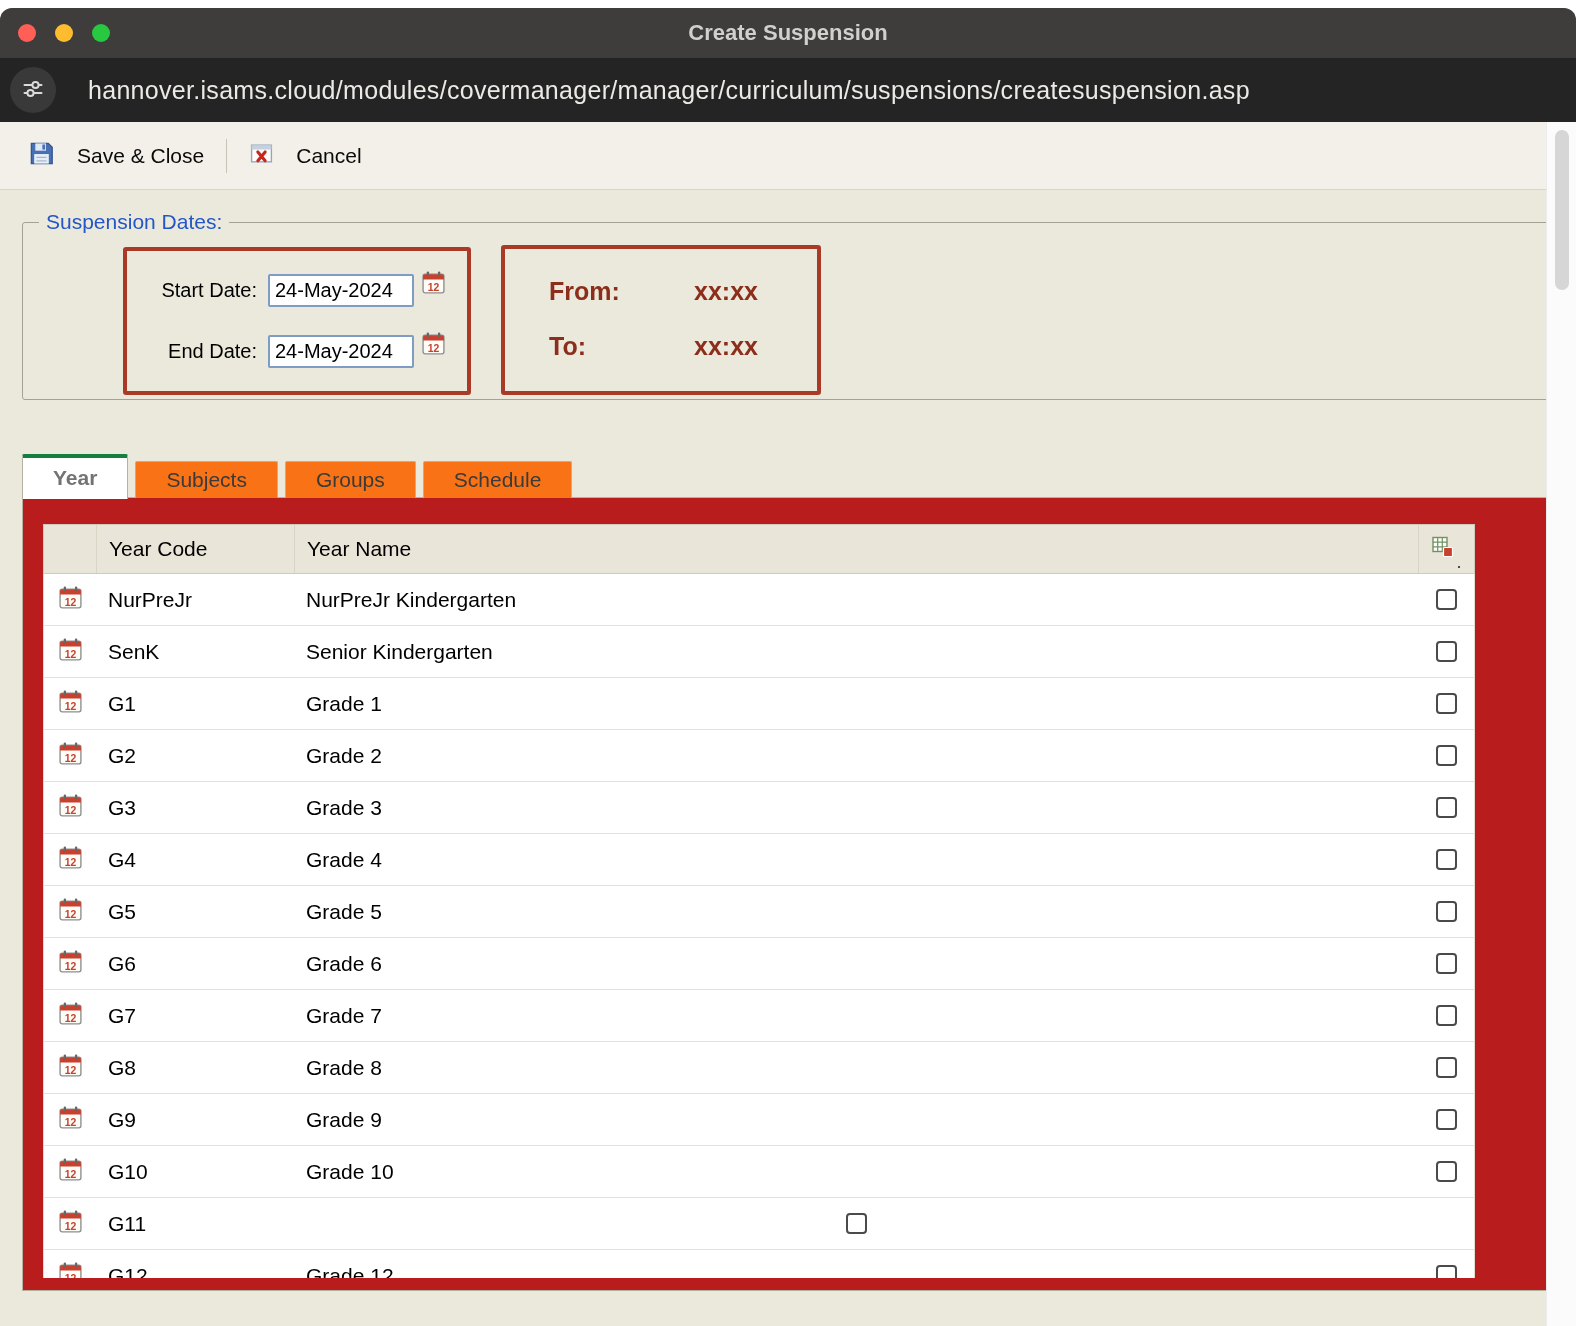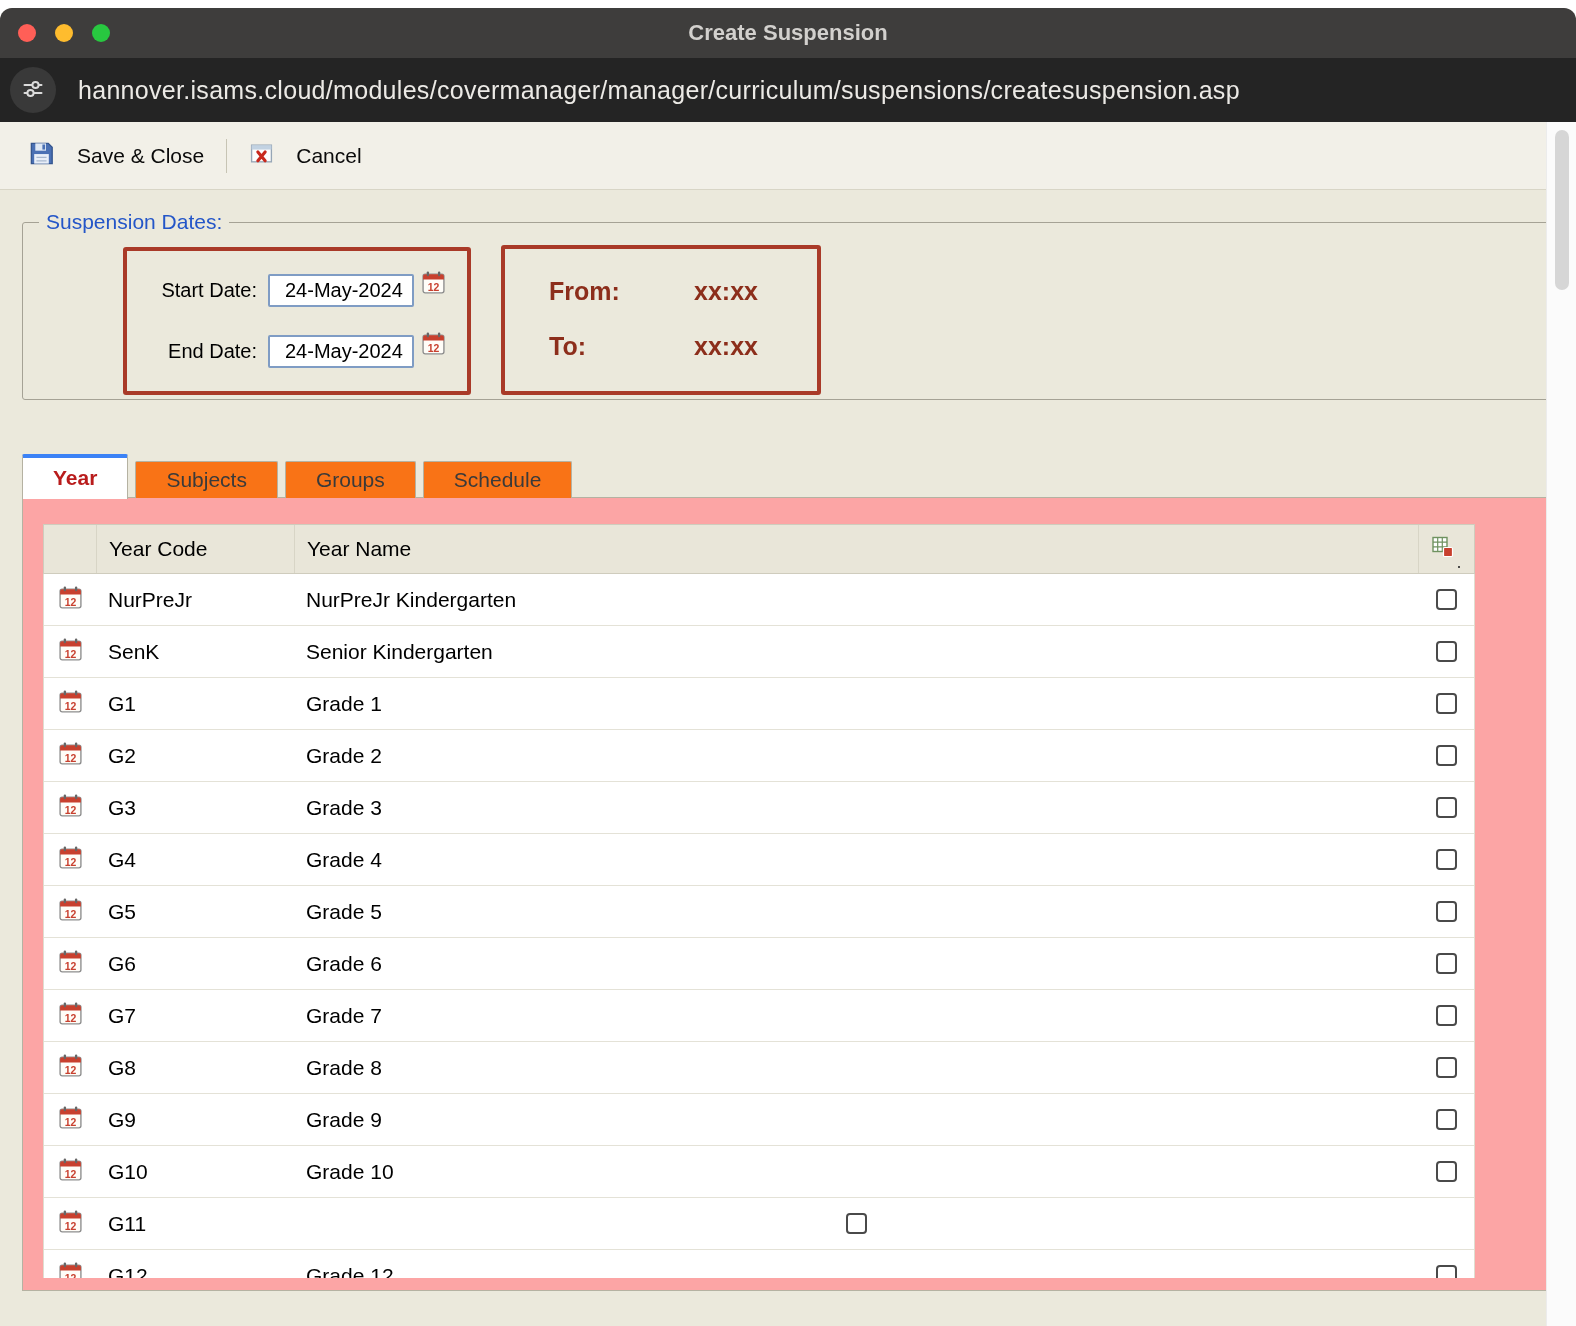--- a/index.html
+++ b/index.html
@@ -16,21 +16,21 @@
   .traffic { display:flex; gap:19px; padding-left:18px; }
   .tl { width:18px; height:18px; border-radius:50%; display:block; cursor:pointer; }
   .tl.red { background:#ff5f57; } .tl.yellow { background:#febc2e; } .tl.green { background:#28c840; }
   .win-title { position:absolute; left:0; right:0; text-align:center;
     color:#d2d0cd; font-size:22px; font-weight:bold; }
 
   
   .urlbar { height:64px; background:#242424; display:flex; align-items:center; padding:0 10px; }
   .site-btn { width:46px; height:46px; border-radius:50%; background:#393939; border:none;
     display:flex; align-items:center; justify-content:center; cursor:pointer; flex:0 0 auto; }
-  .url-text { margin-left:22px; color:#eceae6; font-size:25px; letter-spacing:.3px;
+  .url-text { margin-left:32px; color:#eceae6; font-size:25px; letter-spacing:.3px;
     white-space:nowrap; cursor:text; }
 
   
   .page { position:relative; height:1204px; background:#ebe9dc; }
   .scroll-strip { position:absolute; top:0; right:0; width:30px; height:100%;
     background:#fbfbfb; border-left:1px solid #ececec; z-index:5; }
   .scroll-thumb { width:14px; height:160px; margin:8px auto 0; border-radius:7px; background:#d6d6d6; }
 
   
   .toolbar { height:68px; background:#f2f0e8; border-bottom:1px solid #d8d5c6;
@@ -45,39 +45,39 @@
   .fieldset { margin-top:32px; height:178px; border:1px solid #a5a295; border-radius:3px;
     position:relative; }
   .legend { position:absolute; top:-13px; left:16px; background:#ebe9dc; padding:0 7px;
     color:#2456c8; font-size:21px; }
   .red-box { position:absolute; border:4px solid #a93a28; border-radius:3px; background:transparent; }
   .dates-box { left:100px; top:24px; width:348px; height:148px;
     display:flex; flex-direction:column; justify-content:center; gap:20px; padding:0 10px; }
   .date-row { display:flex; align-items:center; }
   .date-label { width:120px; text-align:right; font-size:20px; color:#000; margin-right:11px; }
   .date-input { width:146px; height:33px; border:2px solid #7f9cc4; border-radius:2px;
-    background:#fff; font-size:20px; padding-left:15px; color:#000;
+    background:#fff; font-size:20px; padding-left:5px; color:#000;
     font-family:"Liberation Sans","DejaVu Sans",sans-serif; }
   .cal-btn { border:none; background:transparent; cursor:pointer; margin-left:7px;
     margin-bottom:16px; padding:0; line-height:0; }
   .times-box { left:478px; top:22px; width:320px; height:150px;
     padding:28px 0 0 44px; color:#8c2e1b; }
   .time-row { display:flex; font-size:25px; font-weight:bold; margin-bottom:26px; }
   .time-label { width:145px; }
 
   
   .tabs { display:flex; align-items:flex-end; margin-top:54px; position:relative; z-index:2; }
   .tab { height:37px; display:flex; align-items:center; padding:0 30px; margin-right:7px;
     background:#f97316; border:1px solid #b5b2a2; border-bottom:none;
     border-radius:2px 2px 0 0; font-size:21px; color:#3a3a3a; cursor:pointer; }
-  .tab.active { height:45px; background:#fff; border-top:4px solid #3b82f6;
-    font-weight:bold; color:#b91c1c; margin-bottom:-1px; padding-bottom:1px; }
-
-  
-  .panel { position:relative; z-index:1; margin-top:-1px; height:794px; background:#fca5a5;
+  .tab.active { height:45px; background:#fff; border-top:4px solid #15803d;
+    font-weight:bold; color:#737373; margin-bottom:-1px; padding-bottom:1px; }
+
+  
+  .panel { position:relative; z-index:1; margin-top:-1px; height:794px; background:#b91c1c;
     border:1px solid #b5b2a2; padding:26px 0 0 20px; overflow:hidden; }
   .table-wrap { width:1432px; height:754px; overflow:hidden; }
   .grid { display:grid; grid-template-columns:52px 198px 1fr 56px; align-items:center; }
   .thead { height:50px; background:#e9e6d9; border:1px solid #cfccbd; font-size:21px; color:#000; }
   .thead .cell { height:100%; display:flex; align-items:center; padding-left:12px; }
   .thead .cell + .cell { border-left:1px solid #d8d5c6; }
   .thead .cell.center { justify-content:center; padding-left:0; }
   .icon-suffix { font-size:18px; color:#333; margin-left:1px; align-self:flex-end; }
   .tbody { border:1px solid #e0ddd0; border-top:none; }
   .trow { height:52px; border-bottom:1px solid #e4e2d7; font-size:21px; color:#000; background:#fff; }

